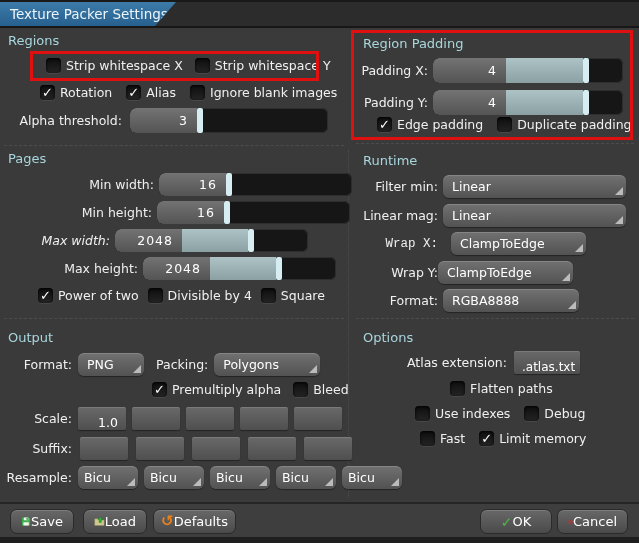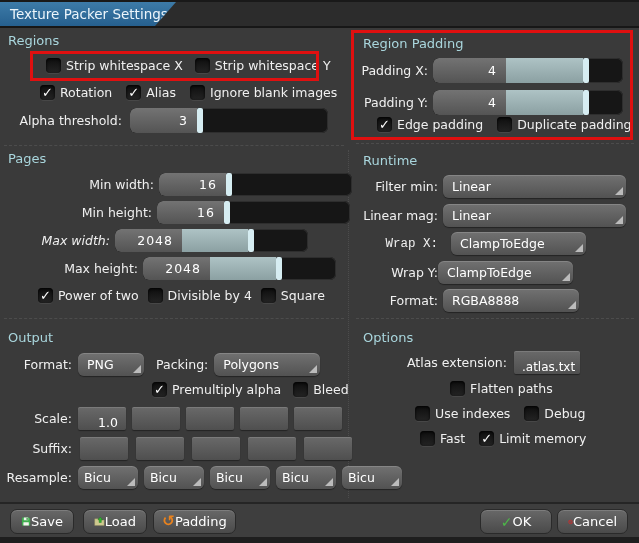--- a/index.html
+++ b/index.html
@@ -404,21 +404,21 @@
     </div>
     <div class="btn" style="left:83px;width:64px;">
       <svg width="14" height="13" viewBox="0 0 16 15">
           <path d="M1 3.5h5l1.5 1.8H15v8.2H1z" fill="#cfc98f" stroke="#8a855c" stroke-width=".6"></path>
           <path d="M9.2 1 L12.6 5 H10.8 V9 H7.6 V5 H5.8 Z" fill="#32b232" stroke="#1b7a1b" stroke-width=".6"></path>
         </svg>
       <span>Load</span>
     </div>
     <div class="btn" style="left:153px;width:83px;">
       <span class="icon-undo">↺</span>
-      <span>Padding</span>
+      <span>Defaults</span>
     </div>
     <div class="btn" style="left:480px;width:72px;">
       <span class="icon-check">✓</span>
       <span>OK</span>
     </div>
     <div class="btn" style="left:557px;width:71px;">
       <svg width="14" height="14" viewBox="0 0 16 16">
           <circle cx="8" cy="8" r="5.8" fill="none" stroke="#d42a2a" stroke-width="2.4"></circle>
           <line x1="4" y1="4" x2="12" y2="12" stroke="#d42a2a" stroke-width="2.4"></line>
         </svg>

